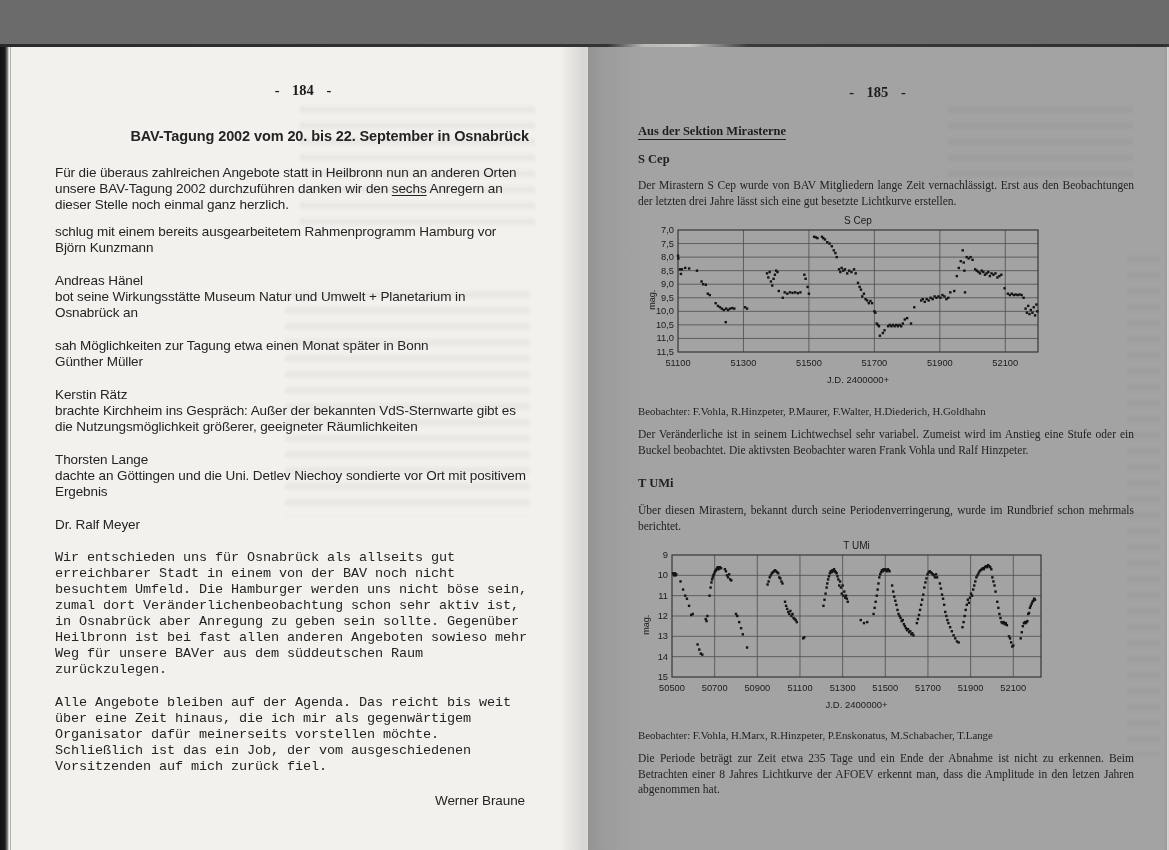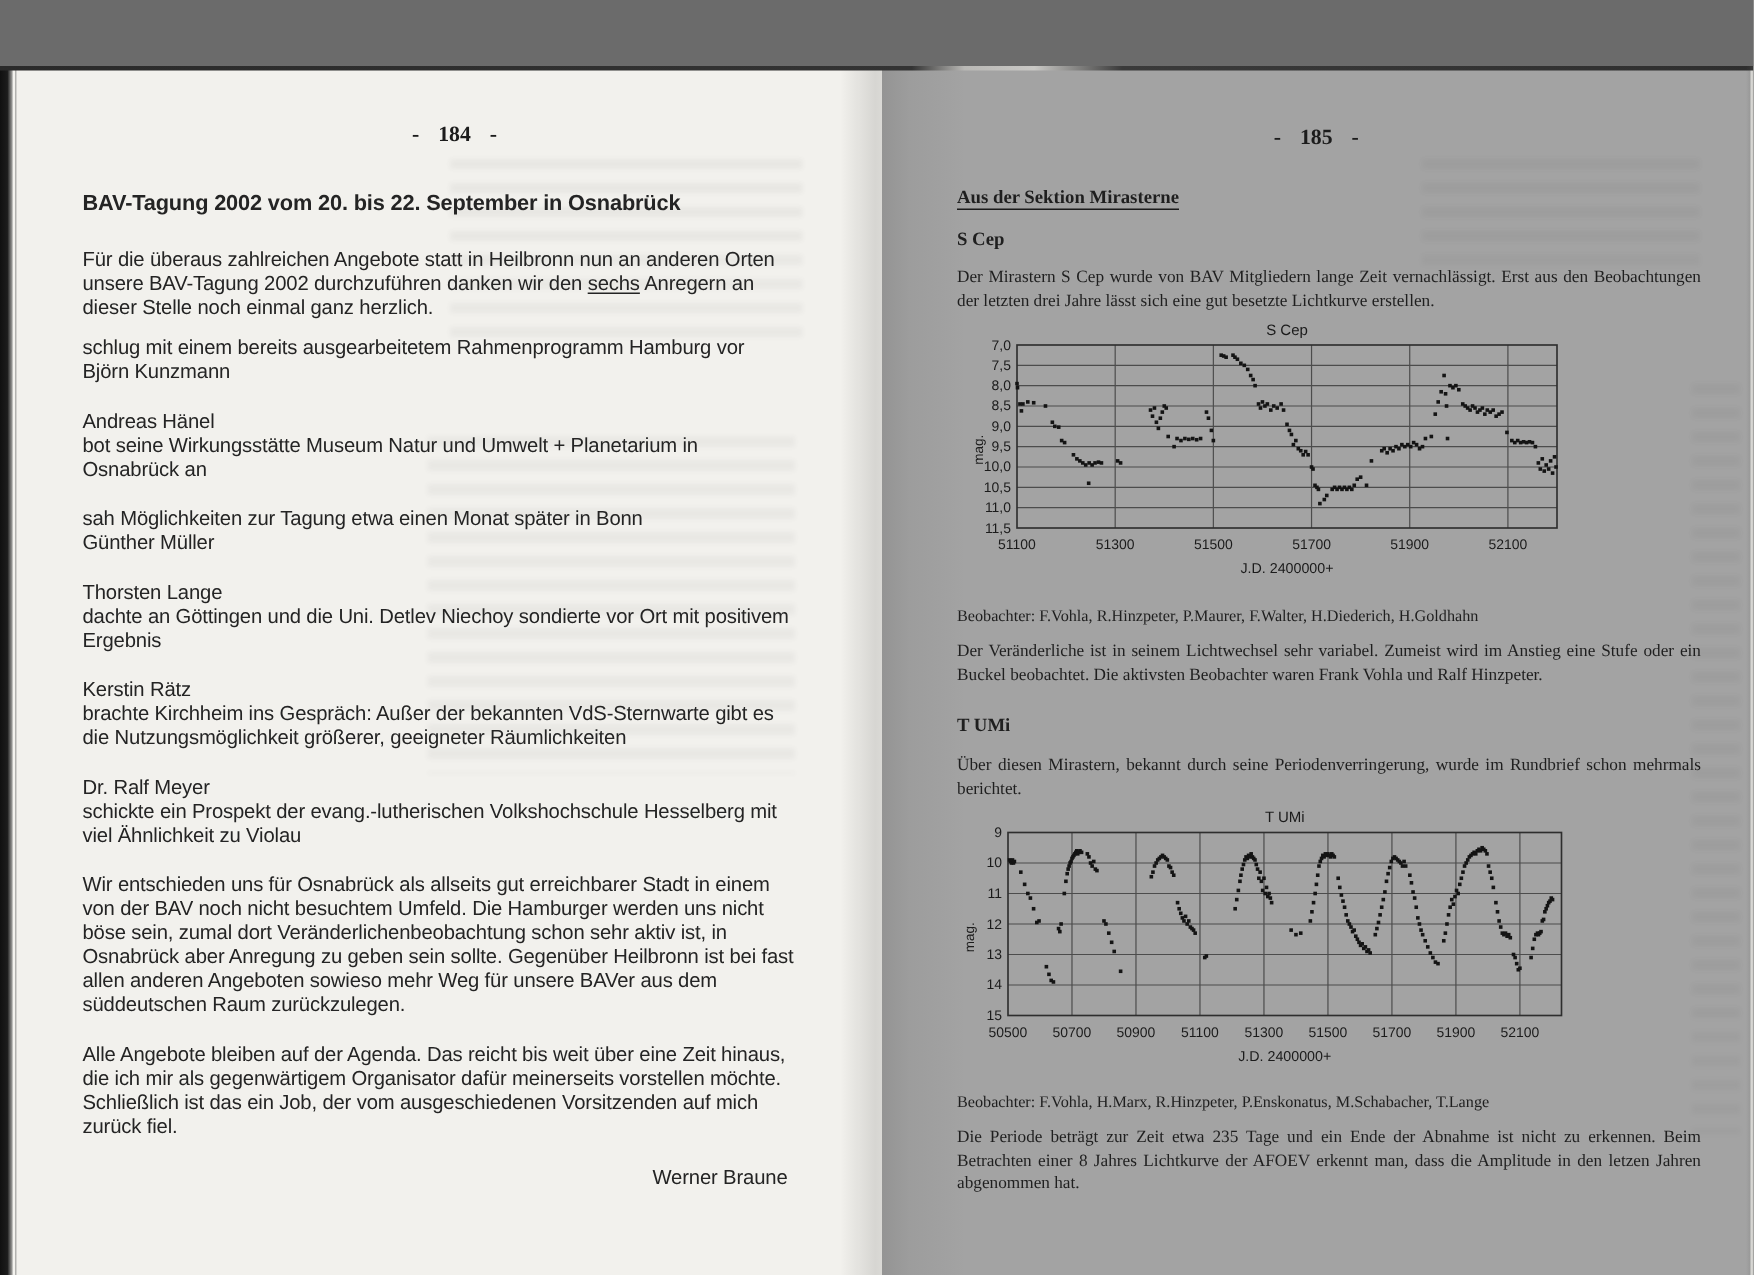--- a/index.html
+++ b/index.html
@@ -24,23 +24,23 @@
   .page-left{left:10px;width:562px;background:#f2f1ed;}
   .page-right{left:588px;width:579px;background:#a3a3a3;}
   
   .bleed{position:absolute;opacity:.05;filter:blur(1.6px);pointer-events:none;
          background:repeating-linear-gradient(180deg,#4a4a4a 0 7px,rgba(0,0,0,0) 7px 16px);}
   
   .pl-pagenum{position:absolute;left:45px;top:36px;width:474px;text-align:center;text-indent:22px;
               font-family:"Liberation Serif",serif;font-size:14.5px;font-weight:bold;word-spacing:9px;color:#1c1c1c;}
   .pl-content{position:absolute;left:45px;top:82px;width:474px;color:#242424;
               font-size:13.5px;line-height:16px;letter-spacing:-0.1px;}
-  .pl-title{font-weight:bold;font-size:14.5px;text-align:left;margin:0 0 21px 0;}
+  .pl-title{font-weight:bold;font-size:14.5px;text-align:right;margin:0 0 21px 0;}
   .pl-para{margin:0 0 11px 0;}
-  .pl-para.mt{margin-top:17px;margin-bottom:0;}
+  .pl-para.mt{margin-top:17px;margin-bottom:0;font-family:Liberation Mono, monospace;}
   .u{text-decoration:underline;text-underline-offset:2px;}
   .entry{margin:0 0 17px 0;}
   .pl-sig{margin-top:18px;text-align:right;padding-right:4px;}
   
   .pr-pagenum{position:absolute;left:0;top:38px;width:579px;text-align:center;
               font-family:"Liberation Serif",serif;font-size:14.5px;font-weight:bold;word-spacing:9px;color:#1c1c1c;}
   .pr-content{position:absolute;left:50px;top:0;width:496px;height:846px;
               font-family:"Liberation Serif",serif;color:#1f1f1f;font-size:11.5px;line-height:15.5px;}
   .pr-block{position:absolute;left:0;width:496px;margin:0;}
   .pr-heading{font-weight:bold;font-size:12.5px;}
@@ -76,30 +76,29 @@
       </div>
       <div class="entry">
         <div>Andreas Hänel</div>
         <div>bot seine Wirkungsstätte Museum Natur und Umwelt + Planetarium in Osnabrück an</div>
       </div>
       <div class="entry">
         <div>sah Möglichkeiten zur Tagung etwa einen Monat später in Bonn</div>
         <div>Günther Müller</div>
       </div>
       <div class="entry">
+        <div>Kerstin Rätz</div>
+        <div>brachte Kirchheim ins Gespräch: Außer der bekannten VdS-Sternwarte gibt es die Nutzungsmöglichkeit größerer, geeigneter Räumlichkeiten</div>
+      </div>
+      <div class="entry">
         <div>Thorsten Lange</div>
         <div>dachte an Göttingen und die Uni. Detlev Niechoy sondierte vor Ort mit positivem Ergebnis</div>
       </div>
       <div class="entry">
-        <div>Kerstin Rätz</div>
-        <div>brachte Kirchheim ins Gespräch: Außer der bekannten VdS-Sternwarte gibt es die Nutzungsmöglichkeit größerer, geeigneter Räumlichkeiten</div>
-      </div>
-      <div class="entry">
         <div>Dr. Ralf Meyer</div>
-        <div>schickte ein Prospekt der evang.-lutherischen Volkshochschule Hesselberg mit viel Ähnlichkeit zu Violau</div>
       </div>
 
       <p class="pl-para mt">Wir entschieden uns für Osnabrück als allseits gut erreichbarer Stadt in einem von der BAV noch nicht besuchtem Umfeld. Die Hamburger werden uns nicht böse sein, zumal dort Veränderlichenbeobachtung schon sehr aktiv ist, in Osnabrück aber Anregung zu geben sein sollte. Gegenüber Heilbronn ist bei fast allen anderen Angeboten sowieso mehr Weg für unsere BAVer aus dem süddeutschen Raum zurückzulegen.</p>
       <p class="pl-para mt">Alle Angebote bleiben auf der Agenda. Das reicht bis weit über eine Zeit hinaus, die ich mir als gegenwärtigem Organisator dafür meinerseits vorstellen möchte. Schließlich ist das ein Job, der vom ausgeschiedenen Vorsitzenden auf mich zurück fiel.</p>
       <div class="pl-sig">Werner Braune</div>
     </div>
   </div>
 
   <div class="page page-right">
     <div class="bleed" style="left:360px;top:60px;width:185px;height:75px;"></div>

